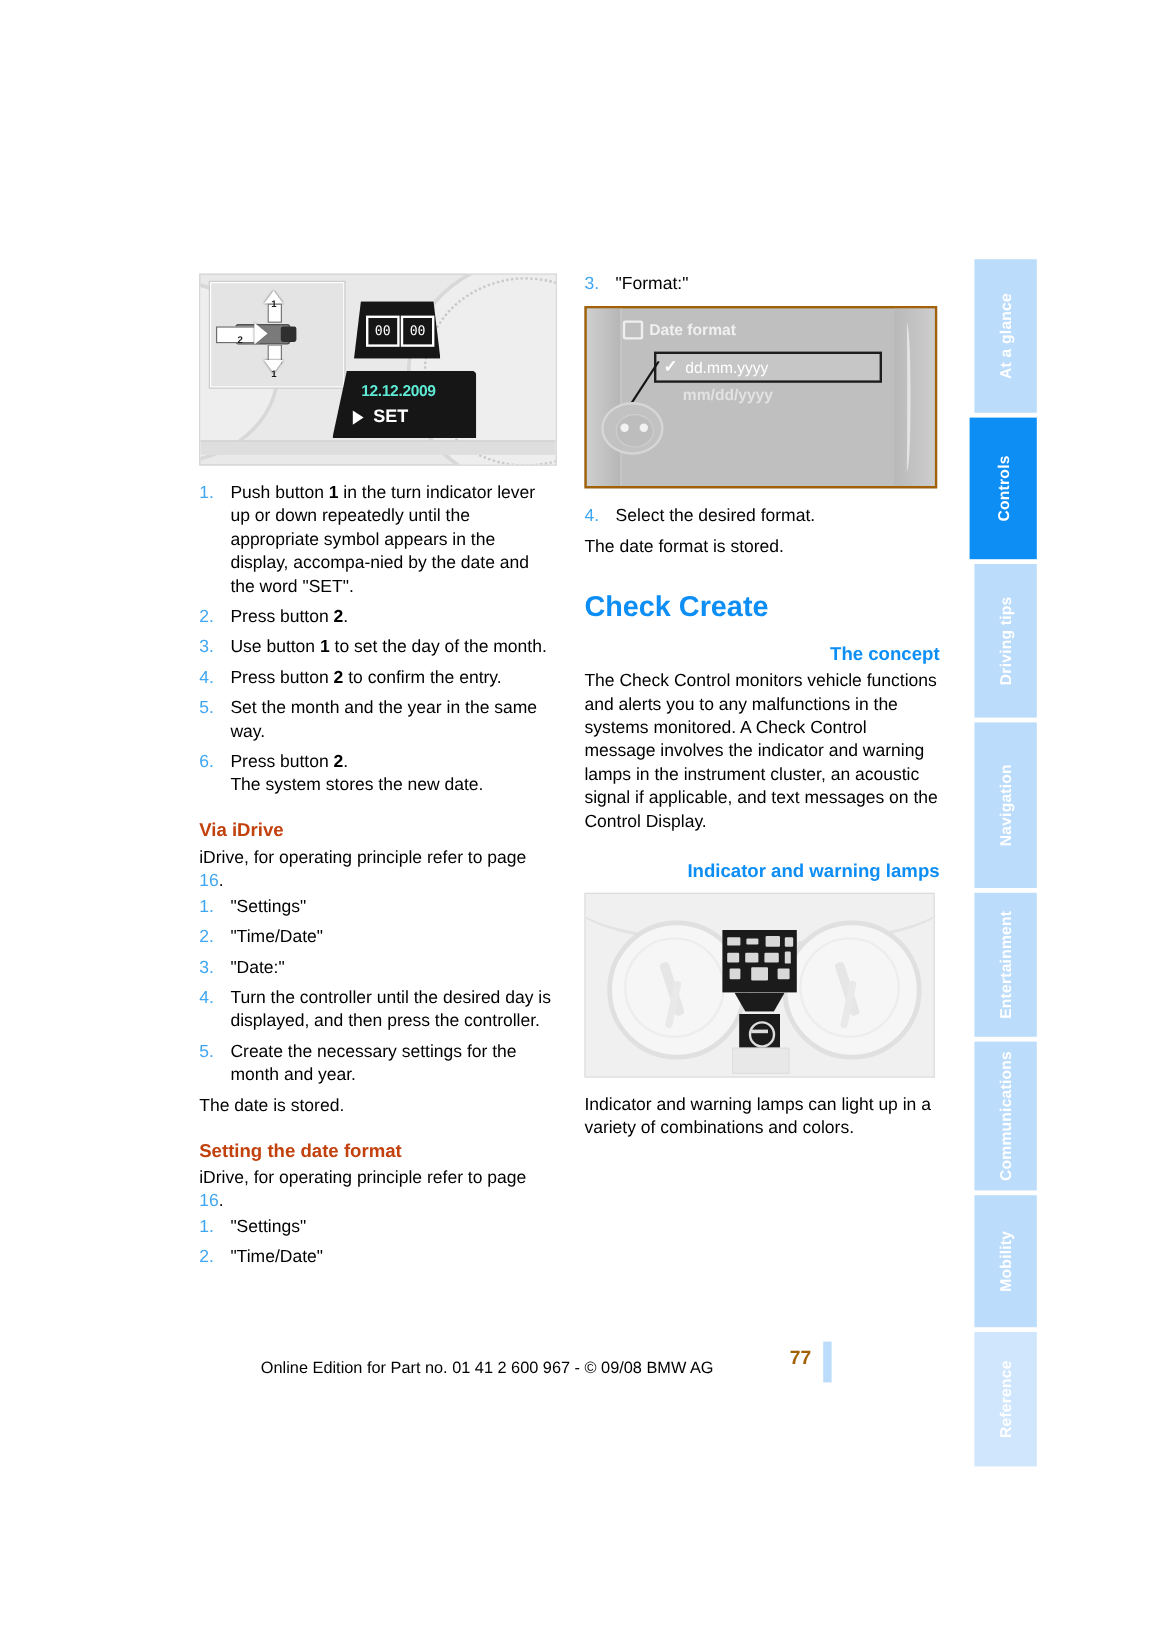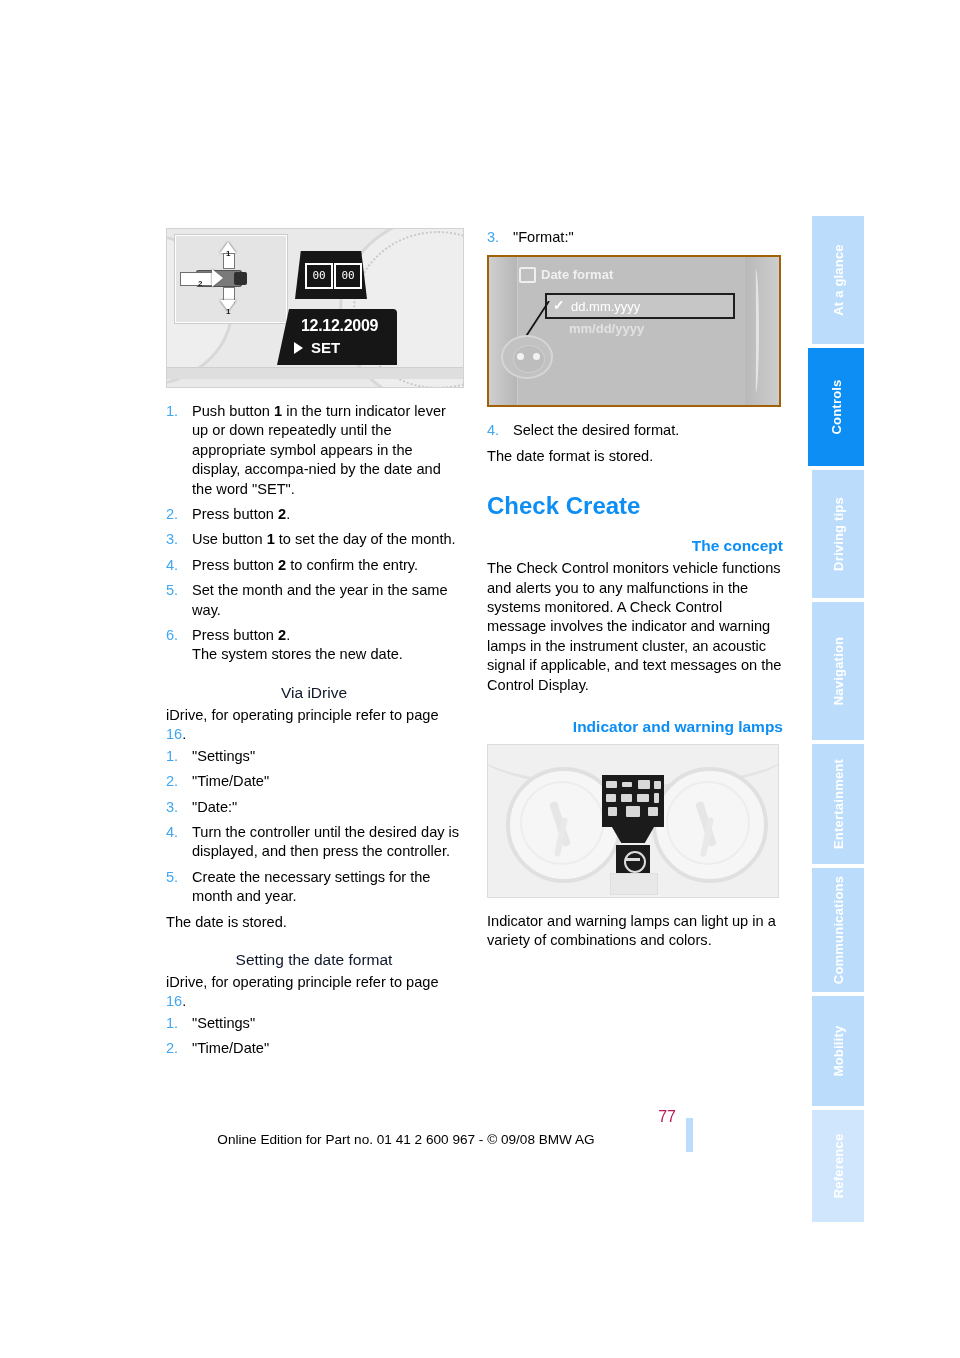--- a/index.html
+++ b/index.html
@@ -95,24 +95,23 @@
     font-size: 15.5px;
     line-height: 19px;
     font-weight: bold;
     color: #0d8ef5;
     margin: 16px 0 4px 0;
     text-align: right;
   }
   h2.sub-lightblue {
     font-size: 15.5px;
     line-height: 19px;
-    font-weight: normal;
-    color: #0f172a;
+    font-weight: bold;
+    color: #c2410c;
     margin: 18px 0 4px 0;
-    text-align: center;
   }
   p.body {
     margin: 0 0 2px 0;
   }
   p.body.gap { margin-bottom: 10px; }
 
   ol.steps {
     list-style: none;
     margin: 2px 0 0 0;
     padding: 0;
@@ -252,22 +251,22 @@
     position: absolute;
     left: 110px; top: 80px;
     width: 120px; height: 56px;
     background: #161616;
     border-radius: 4px 4px 0 0;
     clip-path: polygon(10% 0, 100% 0, 100% 100%, 0 100%);
   }
   .f1-date {
     position: absolute;
     left: 24px; top: 7px;
-    color: #ffffff;
-    font-size: 16px;
+    color: #5eead4;
+    font-size: 13px;
     font-weight: bold;
     letter-spacing: -0.3px;
   }
   .f1-set {
     position: absolute;
     left: 34px; top: 29px;
     color: #ffffff;
     font-size: 15px;
     font-weight: bold;
   }
@@ -484,24 +483,24 @@
   .footer {
     position: absolute;
     left: 0;
     top: 1108px;
     width: 812px;
     text-align: center;
   }
   .page-number {
     position: absolute;
     right: 136px;
-    top: 0;
+    top: 16px;
     font-size: 16px;
-    font-weight: normal;
-    color: #be185d;
+    font-weight: bold;
+    color: #a16207;
   }
   .footer-line {
     position: absolute;
     left: 0; top: 24px;
     width: 812px;
     font-size: 13.6px;
     color: #000;
     text-align: center;
   }
   .footer-tick {

